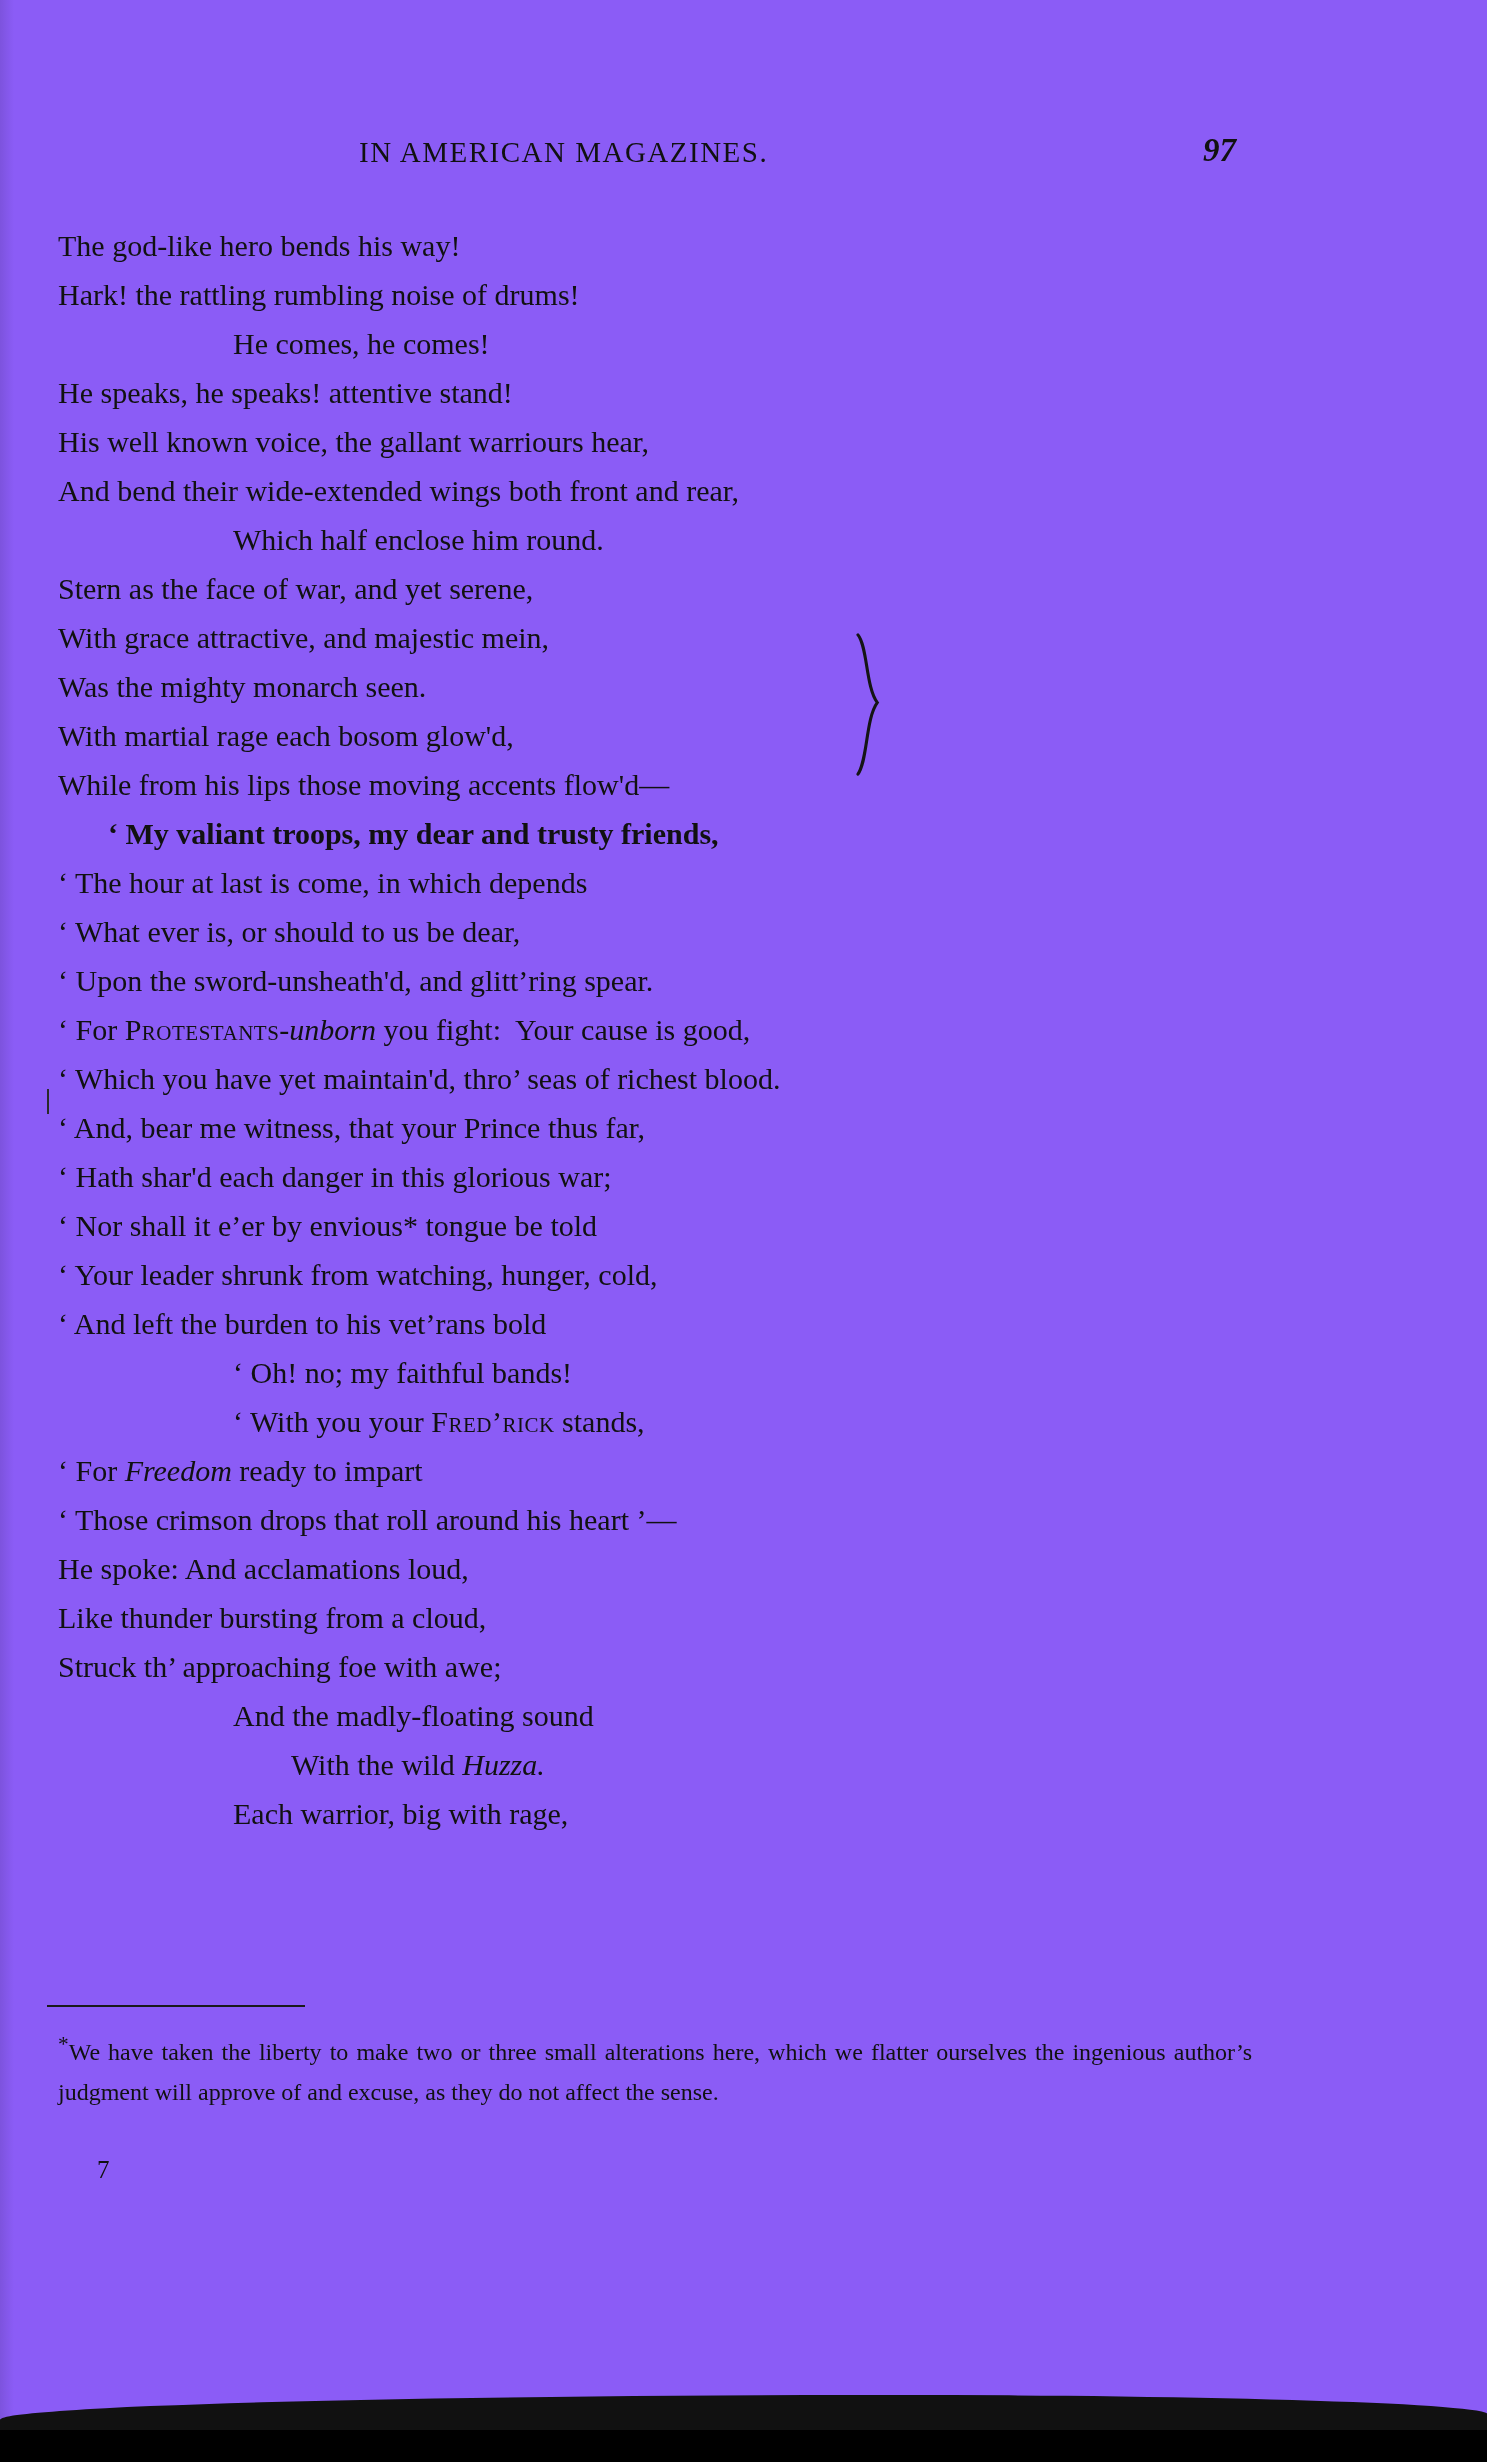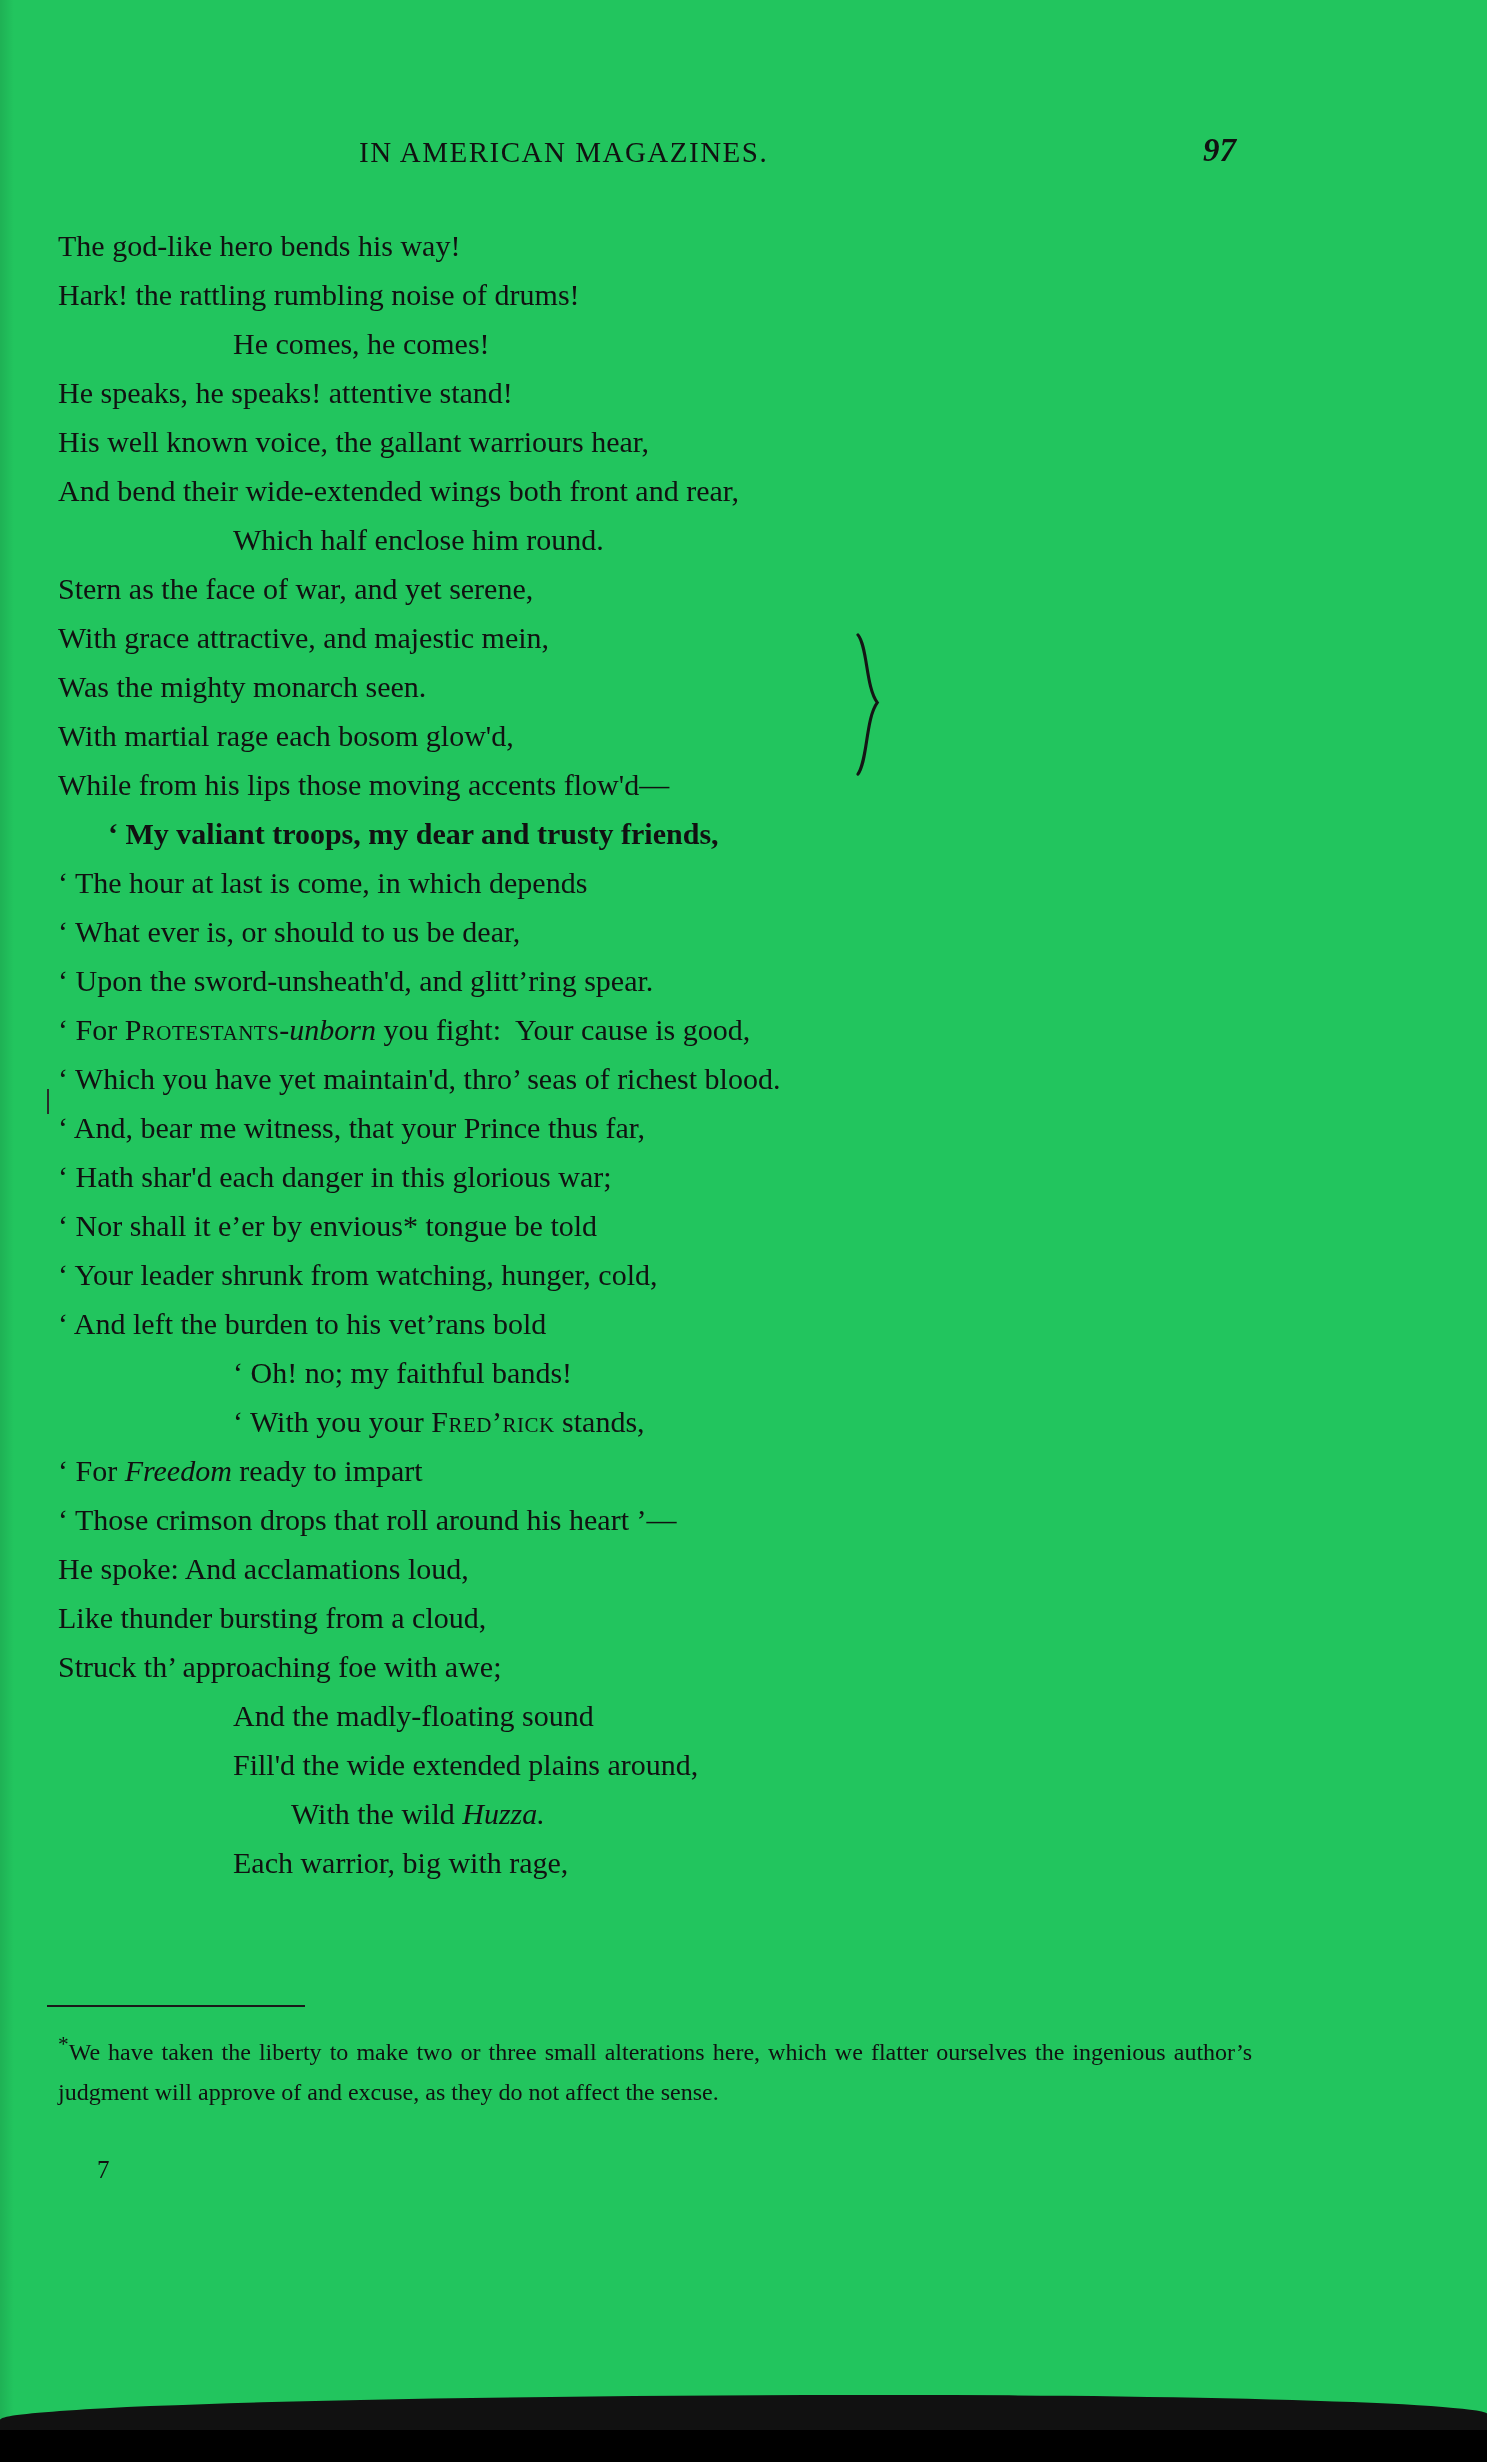--- a/index.html
+++ b/index.html
@@ -14,21 +14,21 @@
     font-family: "Liberation Serif", serif;
     color: #111111;
     overflow: hidden;
   }
 
   .page {
     position: absolute;
     left: 0; top: 0;
     width: 1488px;
     height: 2463px;
-    background: #22c55e;
+    background: #8b5cf6;
   }
 
   
   .header {
     position: absolute;
     left: 0;
     top: 136px;
     width: 1488px;
     height: 49px;
   }
@@ -186,21 +186,20 @@
     <div class="line">‘ Your leader shrunk from watching, hunger, cold,</div>
     <div class="line">‘ And left the burden to his vet’rans bold</div>
     <div class="line i2">‘ Oh! no; my faithful bands!</div>
     <div class="line i2">‘ With you your <span class="sc">Fred’rick</span> stands,</div>
     <div class="line">‘ For <span class="it">Freedom</span> ready to impart</div>
     <div class="line">‘ Those crimson drops that roll around his heart ’—</div>
     <div class="line">He spoke: And acclamations loud,</div>
     <div class="line">Like thunder bursting from a cloud,</div>
     <div class="line">Struck th’ approaching foe with awe;</div>
     <div class="line i2">And the madly-floating sound</div>
-    <div class="line i2">Fill'd the wide extended plains around,</div>
     <div class="line i3">With the wild <span class="it">Huzza.</span></div>
     <div class="line i2">Each warrior, big with rage,</div>
   </div>
 
   <div class="brace">
     <svg width="39" height="147" viewBox="0 0 40 152" fill="none" xmlns="http://www.w3.org/2000/svg">
       <path d="M6 4 C 16 16, 14 58, 26 74 C 14 90, 16 134, 6 148" stroke="#151515" stroke-width="3.2" fill="none" stroke-linecap="round"></path>
     </svg>
   </div>
 

